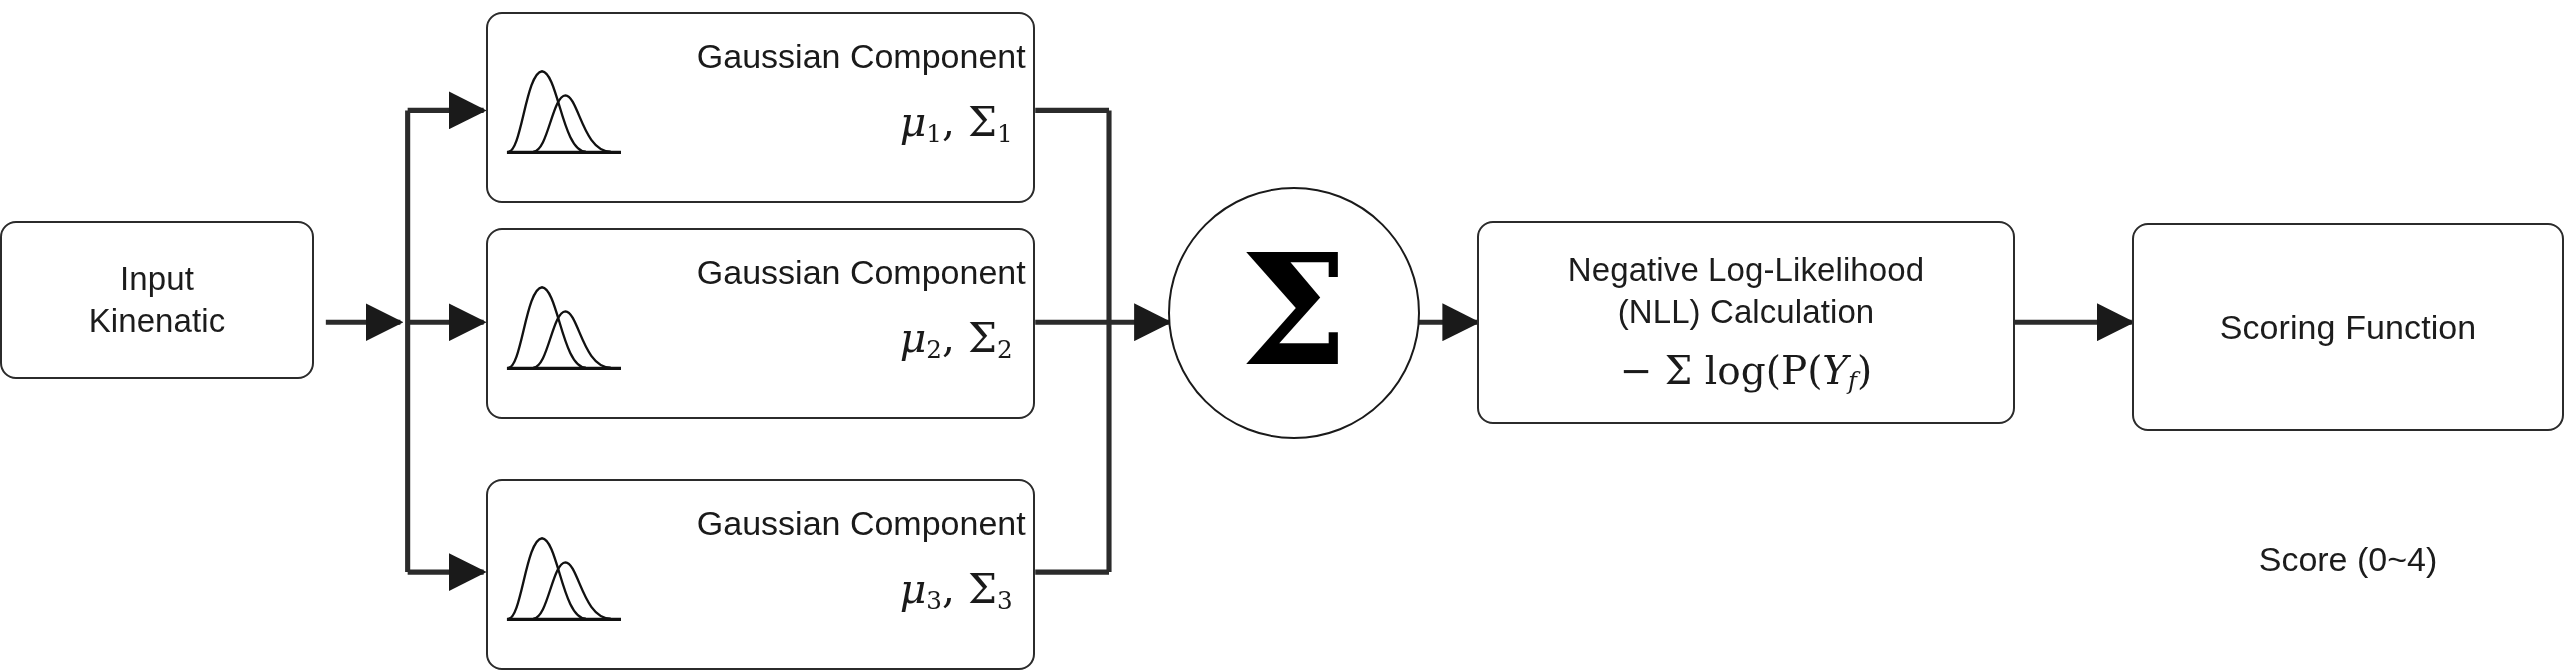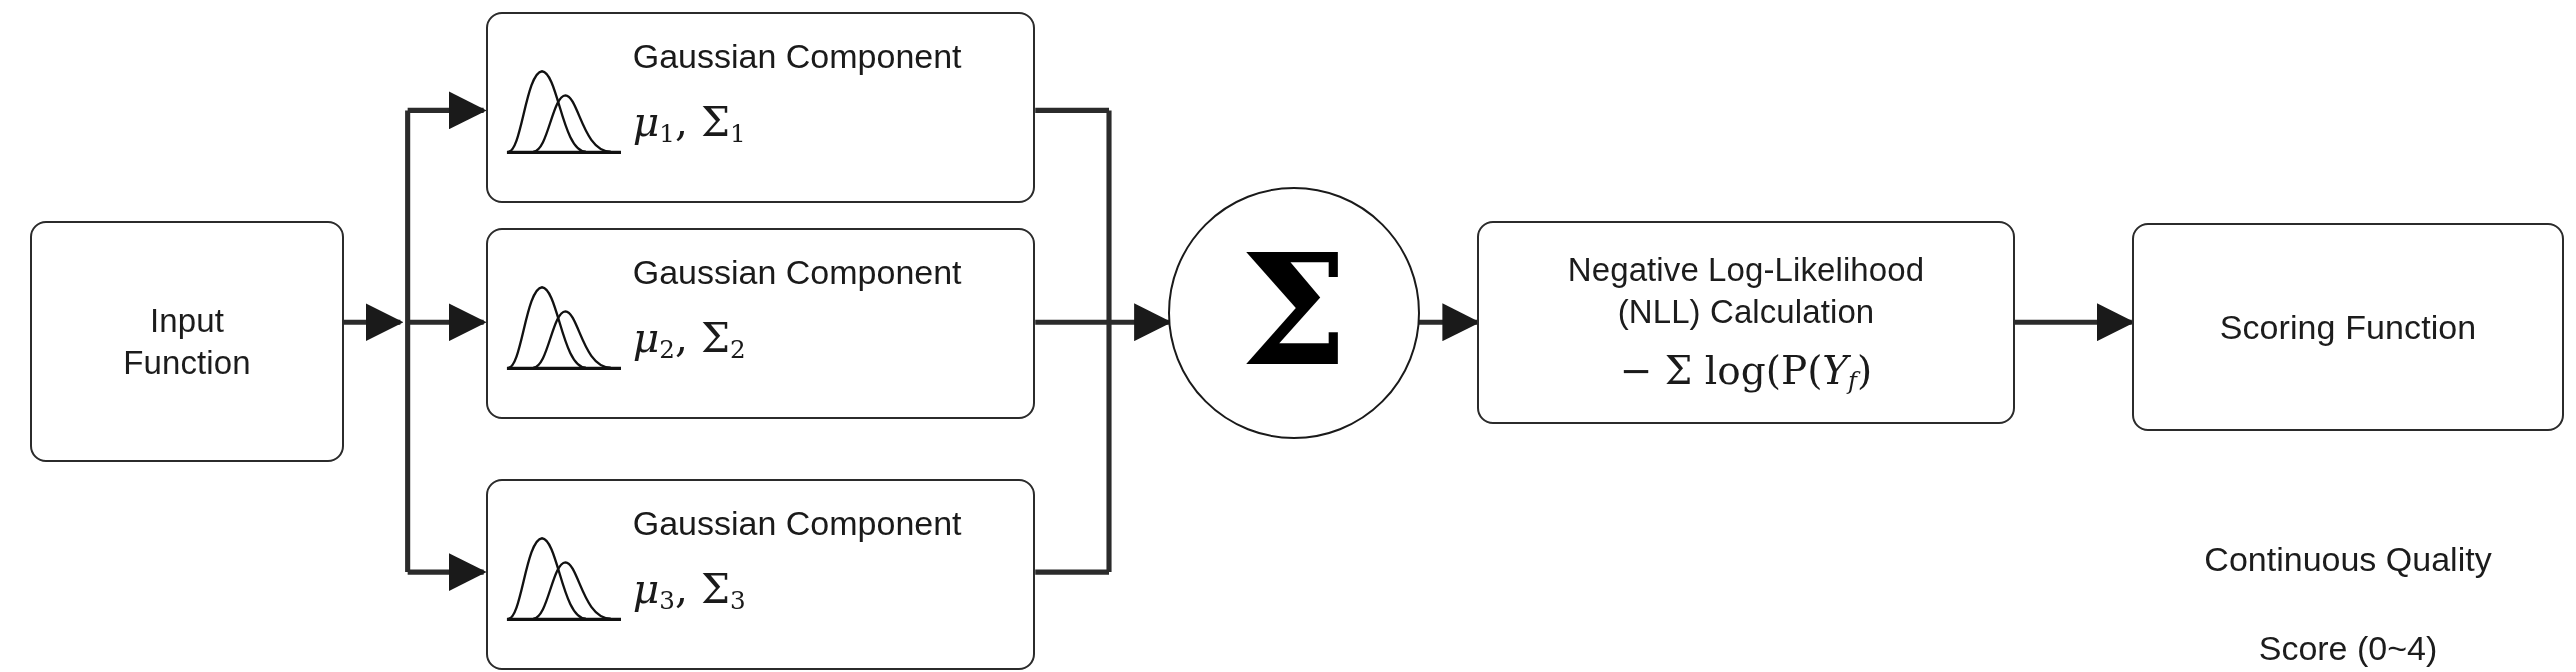--- a/index.html
+++ b/index.html
@@ -40,24 +40,24 @@
   }
   .node-label {
     font-size: 34px;
     line-height: 1.26;
     letter-spacing: 0.1px;
     color: #1c1c1c;
     white-space: pre-line;
   }
   
   #input-node {
-    left: 30px;
+    left: 0;
     top: 221px;
     width: 314px;
-    height: 241px;
+    height: 158px;
     border-radius: 16px;
   }
   #input-node .node-label { font-size: 33px; }
   .mathvar {
     font-family: "DejaVu Serif", serif;
     font-style: italic;
   }
   .mathvar sub, .mathsub {
     font-family: "DejaVu Serif", serif;
     font-style: italic;
@@ -80,37 +80,37 @@
   .gauss-icon {
     width: 136px;
     height: 110px;
     flex: 0 0 auto;
     margin-top: 4.4px;
   }
   .gauss-text {
     flex: 1 1 auto;
     display: flex;
     flex-direction: column;
-    align-items: flex-start;
+    align-items: flex-end;
     justify-content: center;
     margin-left: -7.3px;
   }
   .gauss-title {
     font-size: 34px;
     line-height: 1.1;
     white-space: nowrap;
     margin-bottom: 4.4px;
     margin-top: -31px;
   }
   .gauss-params {
     font-family: "DejaVu Serif", serif;
     font-size: 41px;
     line-height: 1;
     margin-top: 22px;
-    margin-right: 21px;
+    margin-right: 13px;
     white-space: nowrap;
   }
   .gauss-params .mu { font-style: italic; }
   .gauss-params .sub {
     font-size: .6em;
     vertical-align: -0.25em;
     font-style: normal;
   }
   
   #sum-node {
@@ -207,21 +207,21 @@
       <line x1="1939" y1="441" x2="2022" y2="441" stroke="#2b2b2b" stroke-width="7" marker-end="url(#arrow)"></line>
     </g>
 
     <g>
       <line x1="2758" y1="441" x2="2918" y2="441" stroke="#2b2b2b" stroke-width="7" marker-end="url(#arrow)"></line>
     </g>
   </svg>
 
   <div class="node" id="input-node">
     <div class="node-label">Input</div>
-    <div class="node-label">Function</div>
+    <div class="node-label">Kinenatic</div>
   </div>
 
   <div class="node gauss-node" id="gauss-node-1">
     <svg class="gauss-icon" viewBox="0 0 186 150" xmlns="http://www.w3.org/2000/svg">
       <path d="M6 132 C 24 132 30 24 52 22 C 74 24 80 132 112 132" fill="none" stroke="#111" stroke-width="3.2"></path>
       <path d="M40 132 C 60 132 66 56 84 55 C 102 56 108 132 146 132" fill="none" stroke="#111" stroke-width="3.2"></path>
       <line x1="4" y1="133" x2="160" y2="133" stroke="#111" stroke-width="4.4"></line>
     </svg>
     <div class="gauss-text">
       <div class="gauss-title">Gaussian Component</div>
@@ -261,18 +261,17 @@
     <div class="node-label">Negative Log-Likelihood</div>
     <div class="node-label">(NLL) Calculation</div>
     <div class="nll-formula"><span>− Σ log(P(</span><span class="mathvar">Y</span><span class="mathsub">f</span><span>)</span></div>
   </div>
 
   <div class="node" id="scoring-node">
     <div class="node-label">Scoring Function</div>
   </div>
 
   <div id="score-caption">
-    <div>Continuous Quality</div>
     <div>Score (0~4)</div>
   </div>
 
 </div>
 
 
 </body></html>

